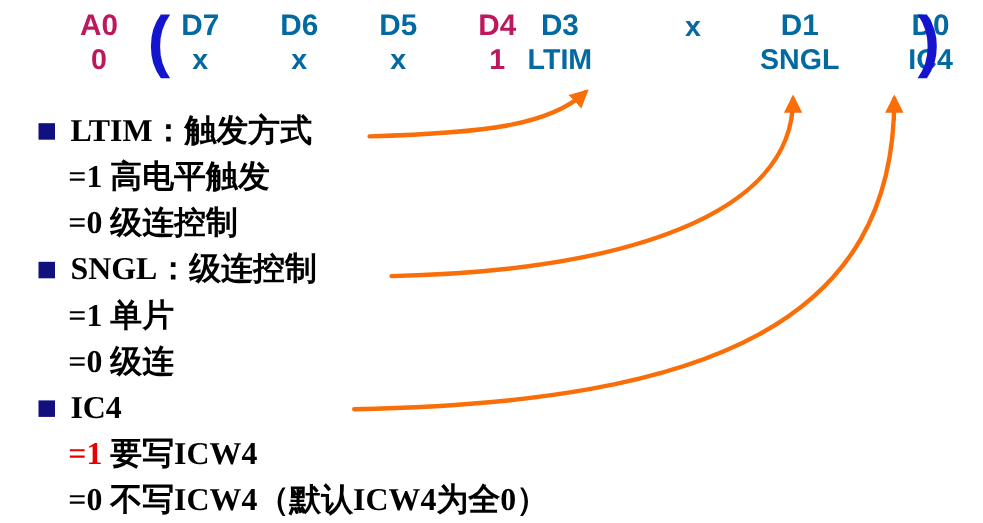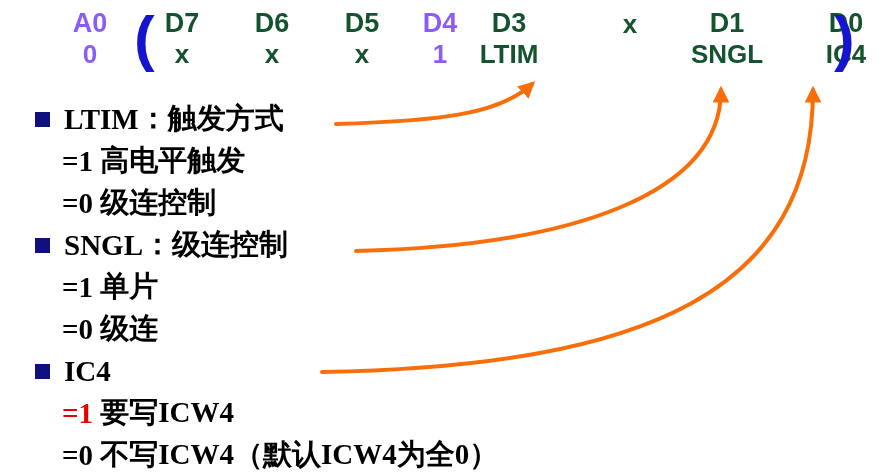--- a/index.html
+++ b/index.html
@@ -11,22 +11,22 @@
     font-family:"Liberation Serif","DejaVu Serif",serif;
   }
   
   .bit{
     position:absolute;top:8px;width:90px;text-align:center;
     font-family:"Liberation Sans","DejaVu Sans",sans-serif;
     font-weight:bold;
   }
   .bit .blabel{font-size:27px;line-height:30px;}
   .bit .bvalue{font-size:26px;line-height:28px;margin-top:2px;}
-  .c-blue{color:#14532d;}
-  .c-red{color:#8b5cf6;}
+  .c-blue{color:#0369a1;}
+  .c-red{color:#be185d;}
   .bracket{
     position:absolute;top:-2px;
     font-family:"Liberation Sans","DejaVu Sans",sans-serif;
     font-size:62px;line-height:80px;font-weight:bold;
     color:#1515cf;
   }
   
   #arrows{position:absolute;left:0;top:0;pointer-events:none;}
   
   .line{
@@ -56,21 +56,21 @@
     <div class="bvalue c-blue">x</div>
   </div>
   <div class="bit" style="left:227px">
     <div class="blabel c-blue">D6</div>
     <div class="bvalue c-blue">x</div>
   </div>
   <div class="bit" style="left:317px">
     <div class="blabel c-blue">D5</div>
     <div class="bvalue c-blue">x</div>
   </div>
-  <div class="bit" style="left:395px">
+  <div class="bit" style="left:407px">
     <div class="blabel c-red">D4</div>
     <div class="bvalue c-red">1</div>
   </div>
   <div class="bit" style="left:464px">
     <div class="blabel c-blue">D3</div>
     <div class="bvalue c-blue">LTIM</div>
   </div>
   <div class="bit" style="left:585px">
     <div class="bvalue c-blue">x</div>
   </div>

